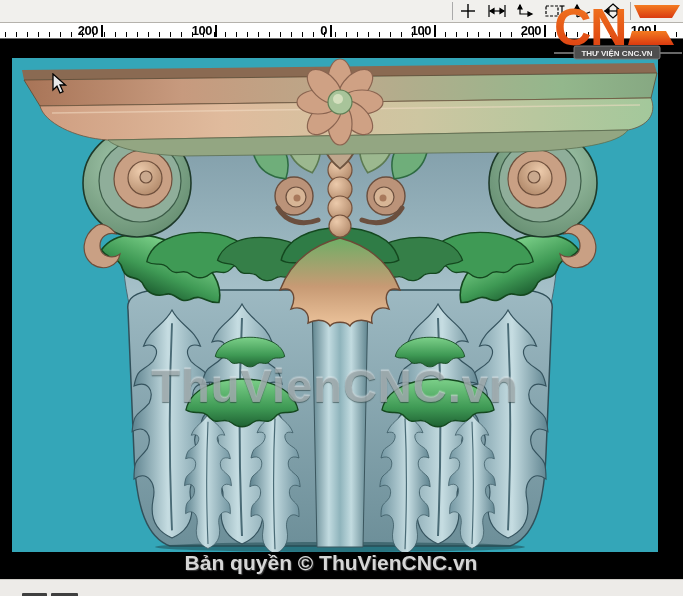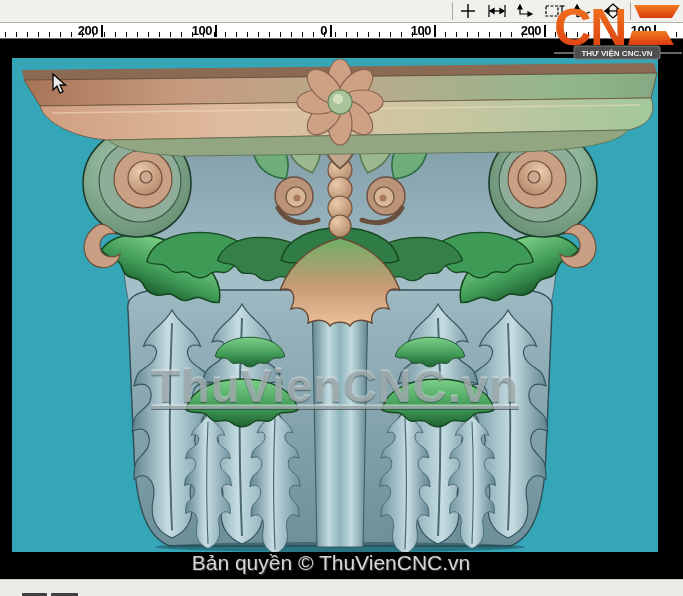--- a/index.html
+++ b/index.html
@@ -22,25 +22,25 @@
   .tick.major{height:12px;width:2px;}
   .rlabel{position:absolute;top:0px;font-size:13px;font-weight:bold;color:#000;
           font-family:"Liberation Sans",sans-serif;letter-spacing:-0.5px;}
 
   
   .canvas{position:absolute;left:12px;top:58px;width:646px;height:494px;background:var(--teal,#34a6b8);}
   .canvas svg{position:absolute;left:0;top:0;}
   .watermark{position:absolute;left:0;top:300px;width:646px;text-align:center;
              font-size:47px;font-weight:bold;letter-spacing:1px;
              color:rgba(205,213,216,0.55);text-shadow:0 1px 1px rgba(40,60,60,0.6),0 -1px 1px rgba(255,255,255,0.25);
-             pointer-events:none;text-decoration:underline;}
+             pointer-events:none;}
 
   
   .footer{position:absolute;left:0;top:551px;width:662px;height:28px;text-align:center;
-          font-size:21px;font-weight:normal;color:#d6d6d6;text-shadow:1px 1px 1px #3a3a3a;}
+          font-size:21px;font-weight:bold;color:#d6d6d6;text-shadow:1px 1px 1px #3a3a3a;}
   .statusbar{position:absolute;left:0;top:579px;width:683px;height:17px;background:#edebe8;
              border-top:1px solid #cfcdc8;}
   .stub{position:absolute;bottom:0;height:4px;background:#3f3f3f;border-radius:1px 1px 0 0;}
 
   
   .logo{position:absolute;right:1px;top:1px;width:128px;height:60px;z-index:50;}
 
   
   .cursor{position:absolute;left:52px;top:73px;z-index:60;pointer-events:none;}
 </style>

